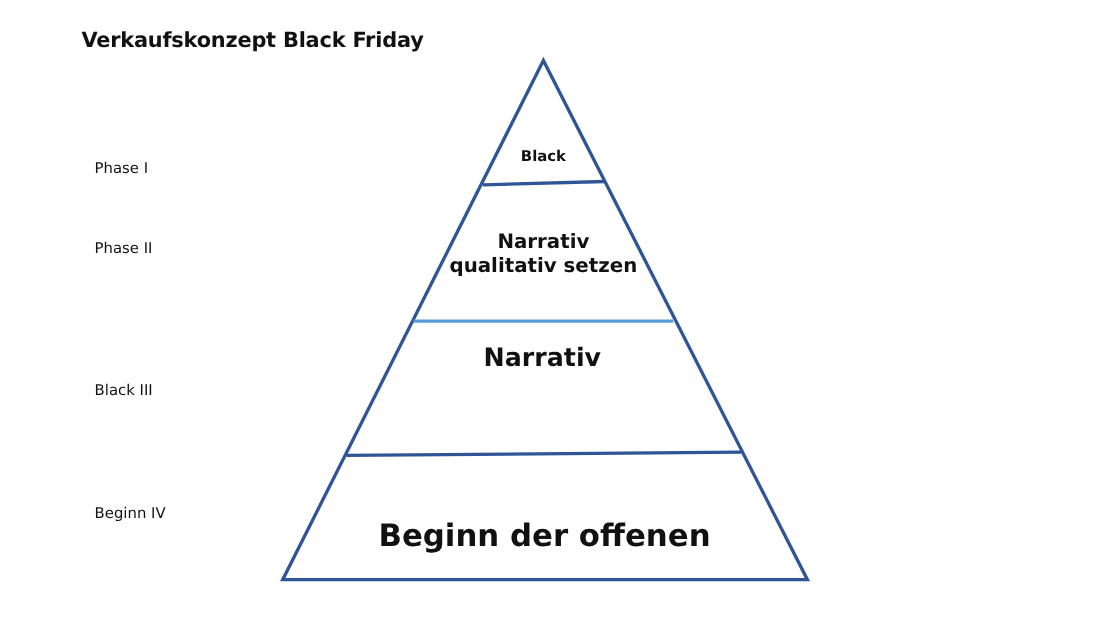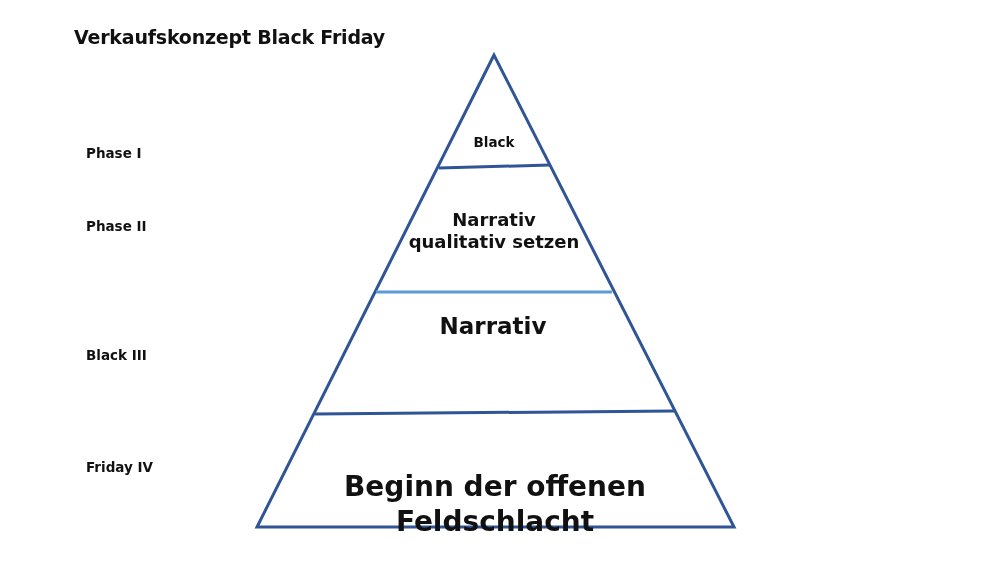--- a/index.html
+++ b/index.html
@@ -1,31 +1,31 @@
 <!DOCTYPE html>
 <html><head>
   <meta charset="utf-8">
   <style>
     html, body { margin: 0; padding: 0; background: #ffffff; }
     body { width: 1000px; height: 563px; position: relative; overflow: hidden;
       font-family: "DejaVu Sans", "Liberation Sans", sans-serif; color: #111; }
     .title { position: absolute; left: 33px; top: 26px; font-size: 19px; font-weight: bold; letter-spacing: -0.2px; margin-left: 41px; }
-    .phase { position: absolute; left: 86px; font-size: 13.5px; font-weight: bold; }
+    .phase { position: absolute; left: 86px; font-size: 13.5px; font-weight: normal; }
     svg.pyr { position: absolute; left: 0; top: 0; }
     .lbl { position: absolute; text-align: center; font-weight: bold; line-height: 1.2; white-space: nowrap; transform: translateX(-50%); }
   </style>
 </head>
 <body>
 
 <div class="title">Verkaufskonzept Black Friday</div>
 
 <div class="phase" style="top:145px">Phase I</div>
 <div class="phase" style="top:218px">Phase II</div>
 <div class="phase" style="top:347px">Black III</div>
-<div class="phase" style="top:459px">Friday IV</div>
+<div class="phase" style="top:459px">Beginn IV</div>
 
 <svg class="pyr" width="1000" height="563">
   <polygon points="494,55 257,527 734,527" fill="#ffffff" stroke="#2F5597" stroke-width="3" stroke-linejoin="miter"></polygon>
   <line x1="439" y1="168" x2="550" y2="165" stroke="#2F5597" stroke-width="3"></line>
   <line x1="376" y1="292" x2="612" y2="292" stroke="#5B9BD5" stroke-width="3"></line>
   <line x1="315" y1="414" x2="674" y2="411" stroke="#2F5597" stroke-width="3"></line>
 </svg>
 
 <div class="lbl" style="left:494px; top:134px; font-size:13.5px;">
   <div>Black</div>
@@ -35,14 +35,13 @@
   <div>Narrativ</div>
   <div>qualitativ setzen</div>
 </div>
 
 <div class="lbl" style="left:493px; top:313px; font-size:23px;">
   <div>Narrativ</div>
 </div>
 
 <div class="lbl" style="left:495px; top:432px; font-size:28px; line-height:1.25;margin-top:37px;">
   <div>Beginn der offenen</div>
-  <div>Feldschlacht</div>
 </div>
 
 </body></html>

